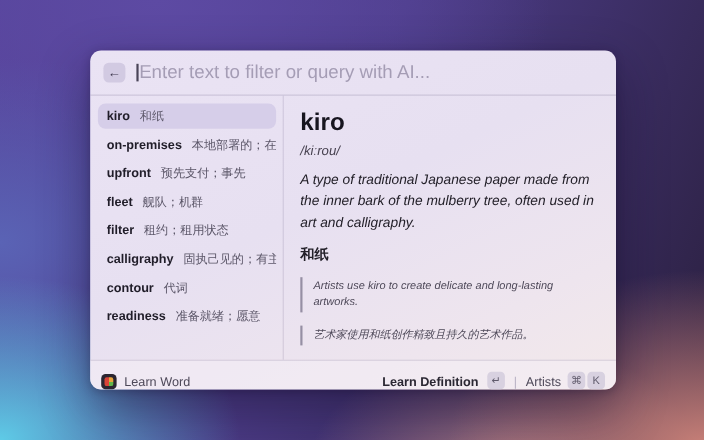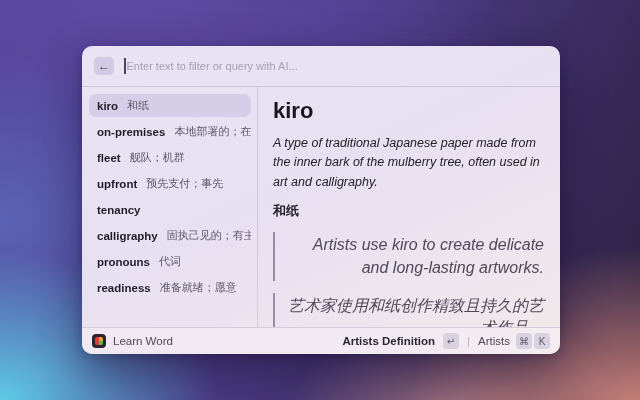--- a/index.html
+++ b/index.html
@@ -31,21 +31,21 @@
   }
   .back-btn {
     width:20px; height:18px; border-radius:5px; background:#d2cae2;
     display:flex; align-items:center; justify-content:center;
     font-size:12px; color:#3f394e; cursor:pointer; flex:0 0 auto;
   }
   .caret { width:1.5px; height:16px; background:#4a4458; margin:0 1px 0 10px; }
   .search-input {
     border:none; outline:none; background:transparent; flex:1;
     font-family:"Liberation Sans","DejaVu Sans",sans-serif;
-    font-size:11px; color:#2a2533;
+    font-size:17px; color:#2a2533;
   }
   .search-input::placeholder { color:#a59db5; }
 
   
   .content { flex:1; display:flex; min-height:0; }
   .sidebar {
     width:176px; flex:0 0 176px; border-right:1px solid rgba(110,98,135,.2);
     padding:7px 6px 0 7px; overflow:hidden;
   }
   .row {
@@ -58,28 +58,28 @@
   .row .trans { font-size:11px; color:#5b5668; }
 
   
   .detail { flex:1; padding:11px 16px 0 15px; overflow:hidden; }
   .title { font-size:22px; font-weight:bold; color:#17151f; }
   .phonetic { margin-top:6px; font-size:12px; font-style:italic; color:#46414f; }
   .definition { margin-top:10px; font-size:12.5px; font-style:italic; color:#232029; line-height:1.55; }
   .cn-word { margin-top:10px; font-size:13px; font-weight:bold; color:#232029; }
   .quote {
     margin-top:12px; border-left:2px solid #968fa4; padding:2px 0 2px 10px;
-    font-size:16px; font-style:italic; color:#4e4959; line-height:1.4;text-align:right;
+    font-size:10px; font-style:italic; color:#4e4959; line-height:1.4;
   }
 
   
   .footer {
     height:27px; flex:0 0 27px; border-top:1px solid rgba(110,98,135,.22);
     background:rgba(244,239,246,.55);
-    display:flex; align-items:center; padding:0 10px; font-size:11.5px;
+    display:flex; align-items:flex-end; padding:0 10px; font-size:11.5px;
   }
   .app-icon {
     width:14px; height:14px; border-radius:4px; background:#2b2530;
     display:flex; align-items:center; justify-content:center; margin-right:7px;
   }
   .app-icon .glyph {
     width:8px; height:8px; border-radius:2px;
     background:conic-gradient(from 0deg at 55% 50%, #e8a33c 0deg 95deg, #62b54a 95deg 185deg, #d84338 185deg 360deg);
   }
   .app-name { color:#4e4959; }
@@ -111,61 +111,63 @@
     <div class="sidebar">
         <div class="row selected">
     <span class="word">kiro</span>
     <span class="trans">和纸</span>
   </div>
         <div class="row">
     <span class="word">on-premises</span>
     <span class="trans">本地部署的；在场所内的</span>
   </div>
         <div class="row">
+    <span class="word">upfront</span>
+    <span class="trans">预先支付；事先</span>
+  </div>
+        <div class="row">
     <span class="word">fleet</span>
     <span class="trans">舰队；机群</span>
   </div>
         <div class="row">
-    <span class="word">upfront</span>
-    <span class="trans">预先支付；事先</span>
-  </div>
-        <div class="row">
-    <span class="word">tenancy</span>
+    <span class="word">filter</span>
+    <span class="trans">租约；租用状态</span>
   </div>
         <div class="row">
     <span class="word">calligraphy</span>
     <span class="trans">固执己见的；有主见的</span>
   </div>
         <div class="row">
-    <span class="word">pronouns</span>
+    <span class="word">contour</span>
     <span class="trans">代词</span>
   </div>
         <div class="row">
     <span class="word">readiness</span>
     <span class="trans">准备就绪；愿意</span>
   </div>
       </div>
 
     <div class="detail">
       <div class="title">kiro</div>
+      <div class="phonetic">/kiːrou/</div>
       <div class="definition">A type of traditional Japanese paper made from the inner bark of the mulberry tree, often used in art and calligraphy.</div>
       <div class="cn-word">和纸</div>
       <div class="quote">Artists use kiro to create delicate and long-lasting artworks.</div>
       <div class="quote">艺术家使用和纸创作精致且持久的艺术作品。</div>
 
     </div>
   </div>
 
   <div class="footer">
     <div class="app-icon">
         <div class="glyph"></div>
       </div>
     <span class="app-name">Learn Word</span>
     <div class="spacer"></div>
-    <span class="action-primary">Artists Definition</span>
+    <span class="action-primary">Learn Definition</span>
     <span class="kbd">↵</span>
     <span class="vsep">|</span>
     <span class="action-secondary">Artists</span>
     <span class="kbd">⌘</span>
     <span class="kbd">K</span>
   </div>
 
 </div>
 
 </body></html>

